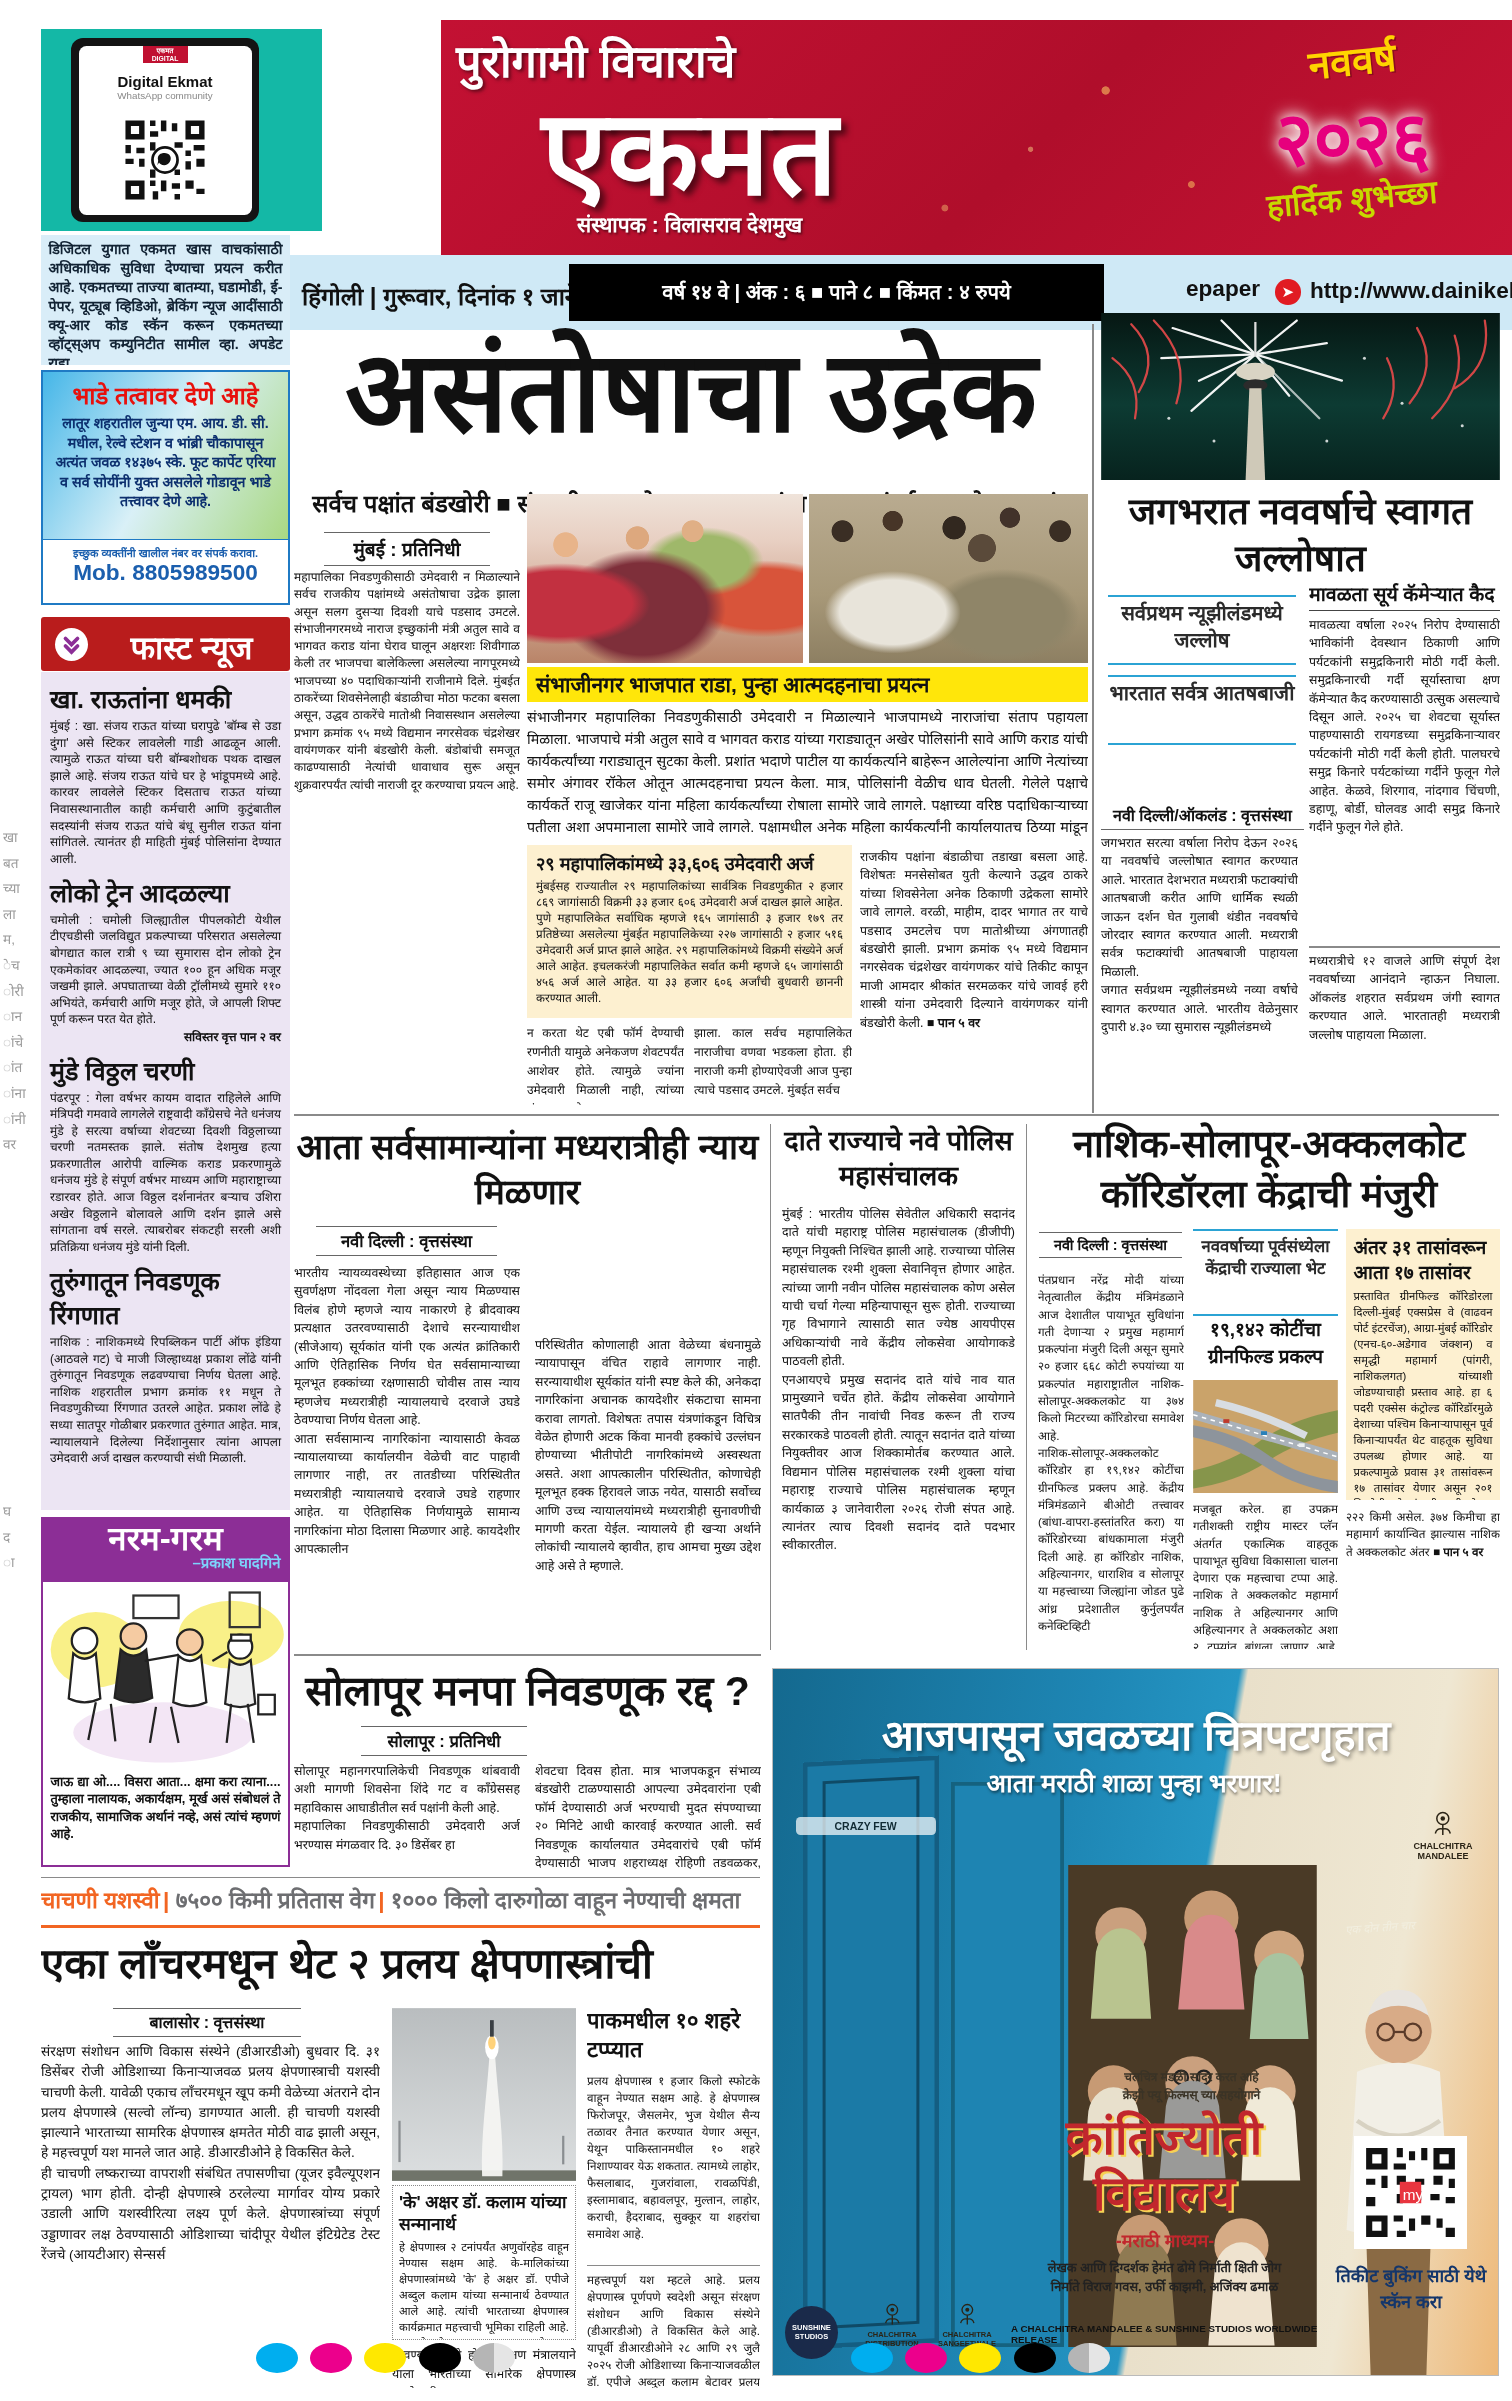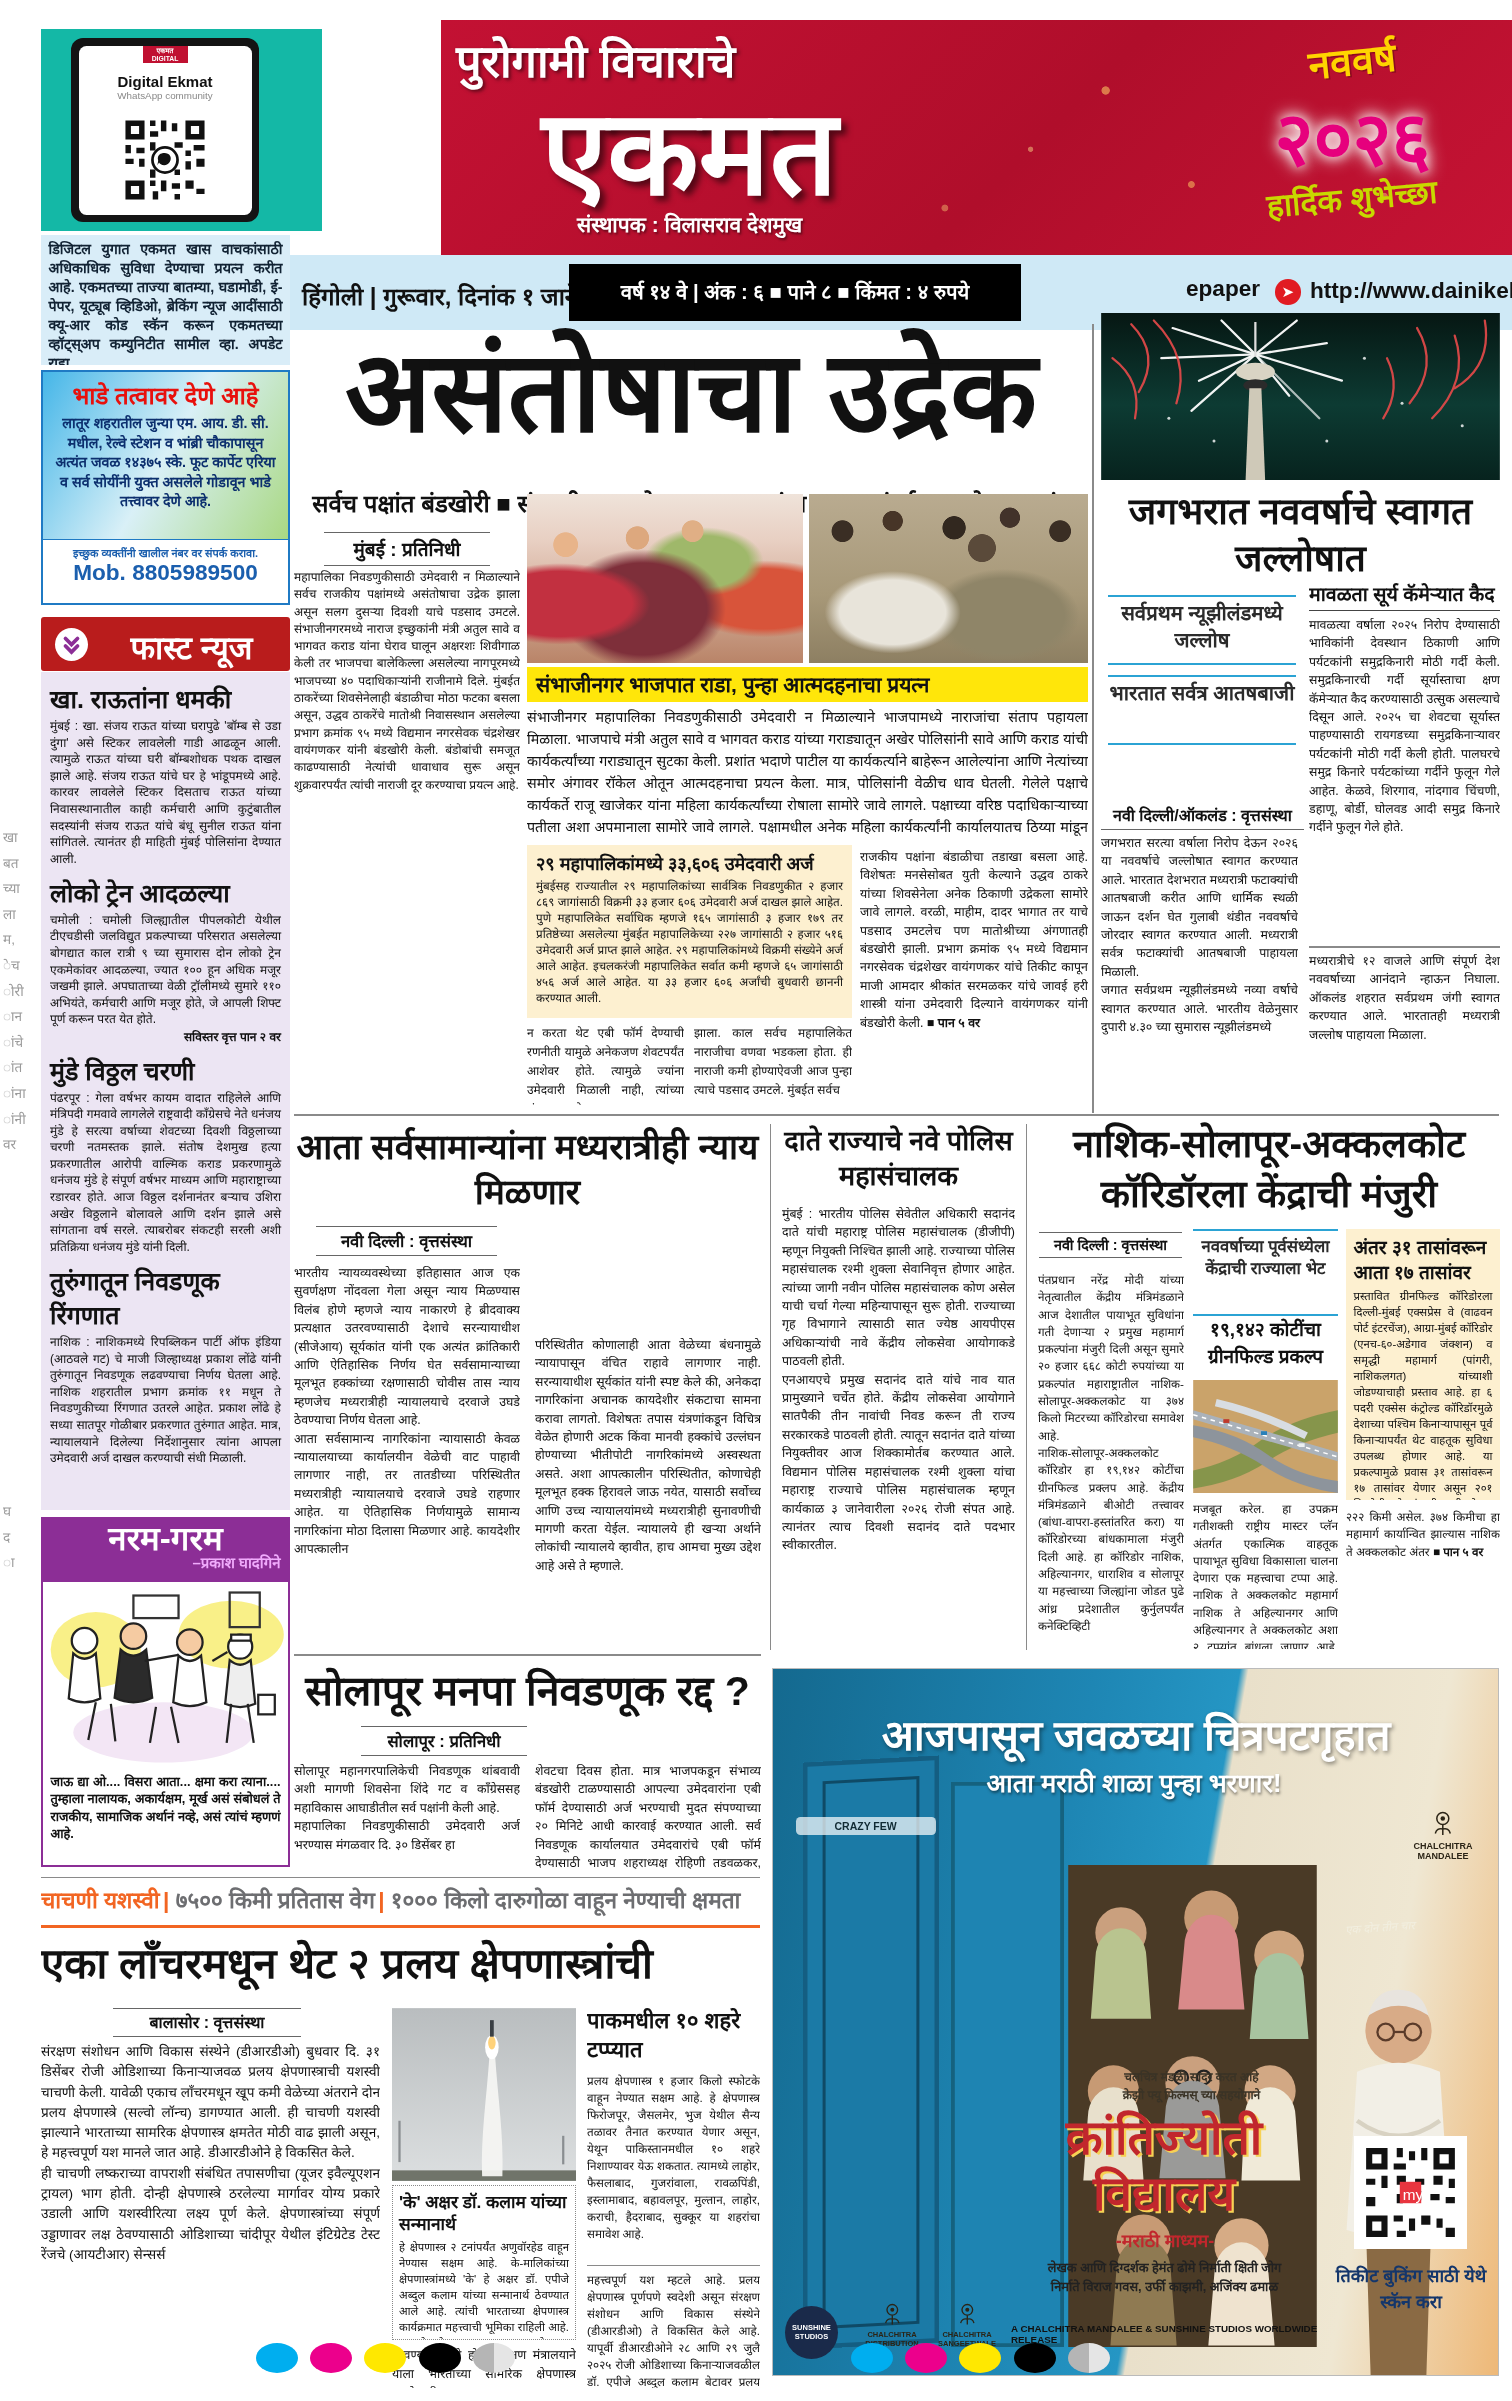--- a/index.html
+++ b/index.html
@@ -52,21 +52,21 @@
     <div class="abs x" style="left:15px;top:9px;width:482px;font-size:45px;color:#fff;text-shadow:2.3px 2.3px 3.8px rgba(0,0,0,.5);">पुरोगामी विचाराचे</div>
     <div class="abs x c" style="left:0px;top:47px;width:497px;font-size:119px;color:#fff;text-shadow:5.3px 5.3px 6.8px rgba(0,0,0,.55);">एकमत</div>
     <div class="abs b c" style="left:22.6px;top:190px;width:452px;font-size:21px;color:#fff;text-shadow:1.5px 1.5px 2.3px rgba(0,0,0,.45);">संस्थापक : विलासराव देशमुख</div>
     <div class="abs x c" style="left:783px;top:13.6px;width:256px;font-size:39px;color:#ffd400;transform:rotate(-6deg);text-shadow:1.5px 1.5px 0 #8c0a20;">नववर्ष</div>
     <div class="abs x c" style="left:776px;top:65px;width:271px;font-size:75px;color:#e6007d;text-shadow:0 0 12px #ffffff,0 0 19.6px #ffffff;">२०२६</div>
     <div class="abs x c" style="left:768px;top:163px;width:286px;font-size:32px;color:#c8d800;transform:rotate(-5deg);line-height:1.05;">हार्दिक शुभेच्छा</div>
   </div>
 
   <div class="abs" style="left:290px;top:255px;width:1222px;height:75px;background:#cfe9f6;">
     <div class="abs x" style="left:12px;top:24px;font-size:24px;">हिंगोली | गुरूवार, दिनांक १ जानेवारी २०२६</div>
-    <div class="abs c b" style="left:279px;top:9px;width:452px;height:57px;line-height:57px;background:#000;color:#fff;font-size:20.3px;">वर्ष १४ वे | अंक : ६ ■ पाने ८ ■ किंमत : ४ रुपये</div>
+    <div class="abs c b" style="left:279px;top:9px;width:535px;height:57px;line-height:57px;background:#000;color:#fff;font-size:20.3px;">वर्ष १४ वे | अंक : ६ ■ पाने ८ ■ किंमत : ४ रुपये</div>
     <div class="abs" style="left:896px;top:21px;height:33px;">
       <span class="b" style="font-size:22.6px;vertical-align:middle;">epaper</span>
       <span class="abs" style="left:89px;top:3px;width:25.6px;height:25.6px;border-radius:50%;background:#e11b22;color:#fff;text-align:center;line-height:25.6px;font-size:15px;">➤</span>
       <span class="abs b" style="left:124px;top:1.5px;font-size:22.6px;width:346px;">http://www.dainikekmat.com</span>
     </div>
   </div>
 
   <div class="abs" style="left:41px;top:29px;width:249px;height:202px;background:#14b8a6;padding-left:32px;">
     <div class="abs" style="left:30px;top:9px;width:188px;height:184px;background:#141414;border-radius:12px;">
       <div class="abs" style="left:7.5px;top:7.5px;width:173px;height:169px;background:#fff;border-radius:7.5px;overflow:hidden;">
@@ -130,21 +130,21 @@
     </div>
     <div>
       <div class="x" style="font-size:25px;margin:7.5px 0 3px;">तुरुंगातून निवडणूक रिंगणात</div>
       <div class="j" style="font-size:12px;line-height:16.6px;">नाशिक : नाशिकमध्ये रिपब्लिकन पार्टी ऑफ इंडिया (आठवले गट) चे माजी जिल्हाध्यक्ष प्रकाश लोंढे यांनी तुरुंगातून निवडणूक लढवण्याचा निर्णय घेतला आहे. नाशिक शहरातील प्रभाग क्रमांक ११ मधून ते निवडणुकीच्या रिंगणात उतरले आहेत. प्रकाश लोंढे हे सध्या सातपूर गोळीबार प्रकरणात तुरुंगात आहेत. मात्र, न्यायालयाने दिलेल्या निर्देशानुसार त्यांना आपला उमेदवारी अर्ज दाखल करण्याची संधी मिळाली.</div>
     </div>
   </div>
 
   <div class="abs clip" style="left:41px;top:1517px;width:249px;height:350px;border:2.3px solid #8c2e96;box-sizing:border-box;background:#fff;">
     <div style="background:#8c2e96;height:63px;">
       <div class="c x" style="font-size:33px;color:#fff;padding-top:3px;line-height:1;">नरम-गरम</div>
-      <div class="b" style="font-size:15px;color:#f0abfc;text-align:right;padding-right:7.5px;line-height:1;">–प्रकाश घादगिने</div>
+      <div class="b" style="font-size:15px;color:#7dd3fc;text-align:right;padding-right:7.5px;line-height:1;">–प्रकाश घादगिने</div>
     </div>
     <svg width="244" height="188" viewBox="0 0 324 250">
       <rect width="324" height="250" fill="#fff"></rect>
       <ellipse cx="70" cy="90" rx="60" ry="50" fill="#f7ec6a" opacity=".8"></ellipse>
       <ellipse cx="250" cy="70" rx="70" ry="45" fill="#f7ec6a" opacity=".8"></ellipse>
       <ellipse cx="160" cy="200" rx="120" ry="40" fill="#f3e6f5"></ellipse>
       <rect x="120" y="18" width="60" height="30" fill="none" stroke="#333" stroke-width="3"></rect>
       <rect x="248" y="14" width="40" height="46" fill="none" stroke="#333" stroke-width="3"></rect>
       <g stroke="#222" stroke-width="3" fill="#fff">
         <circle cx="55" cy="78" r="17"></circle>

